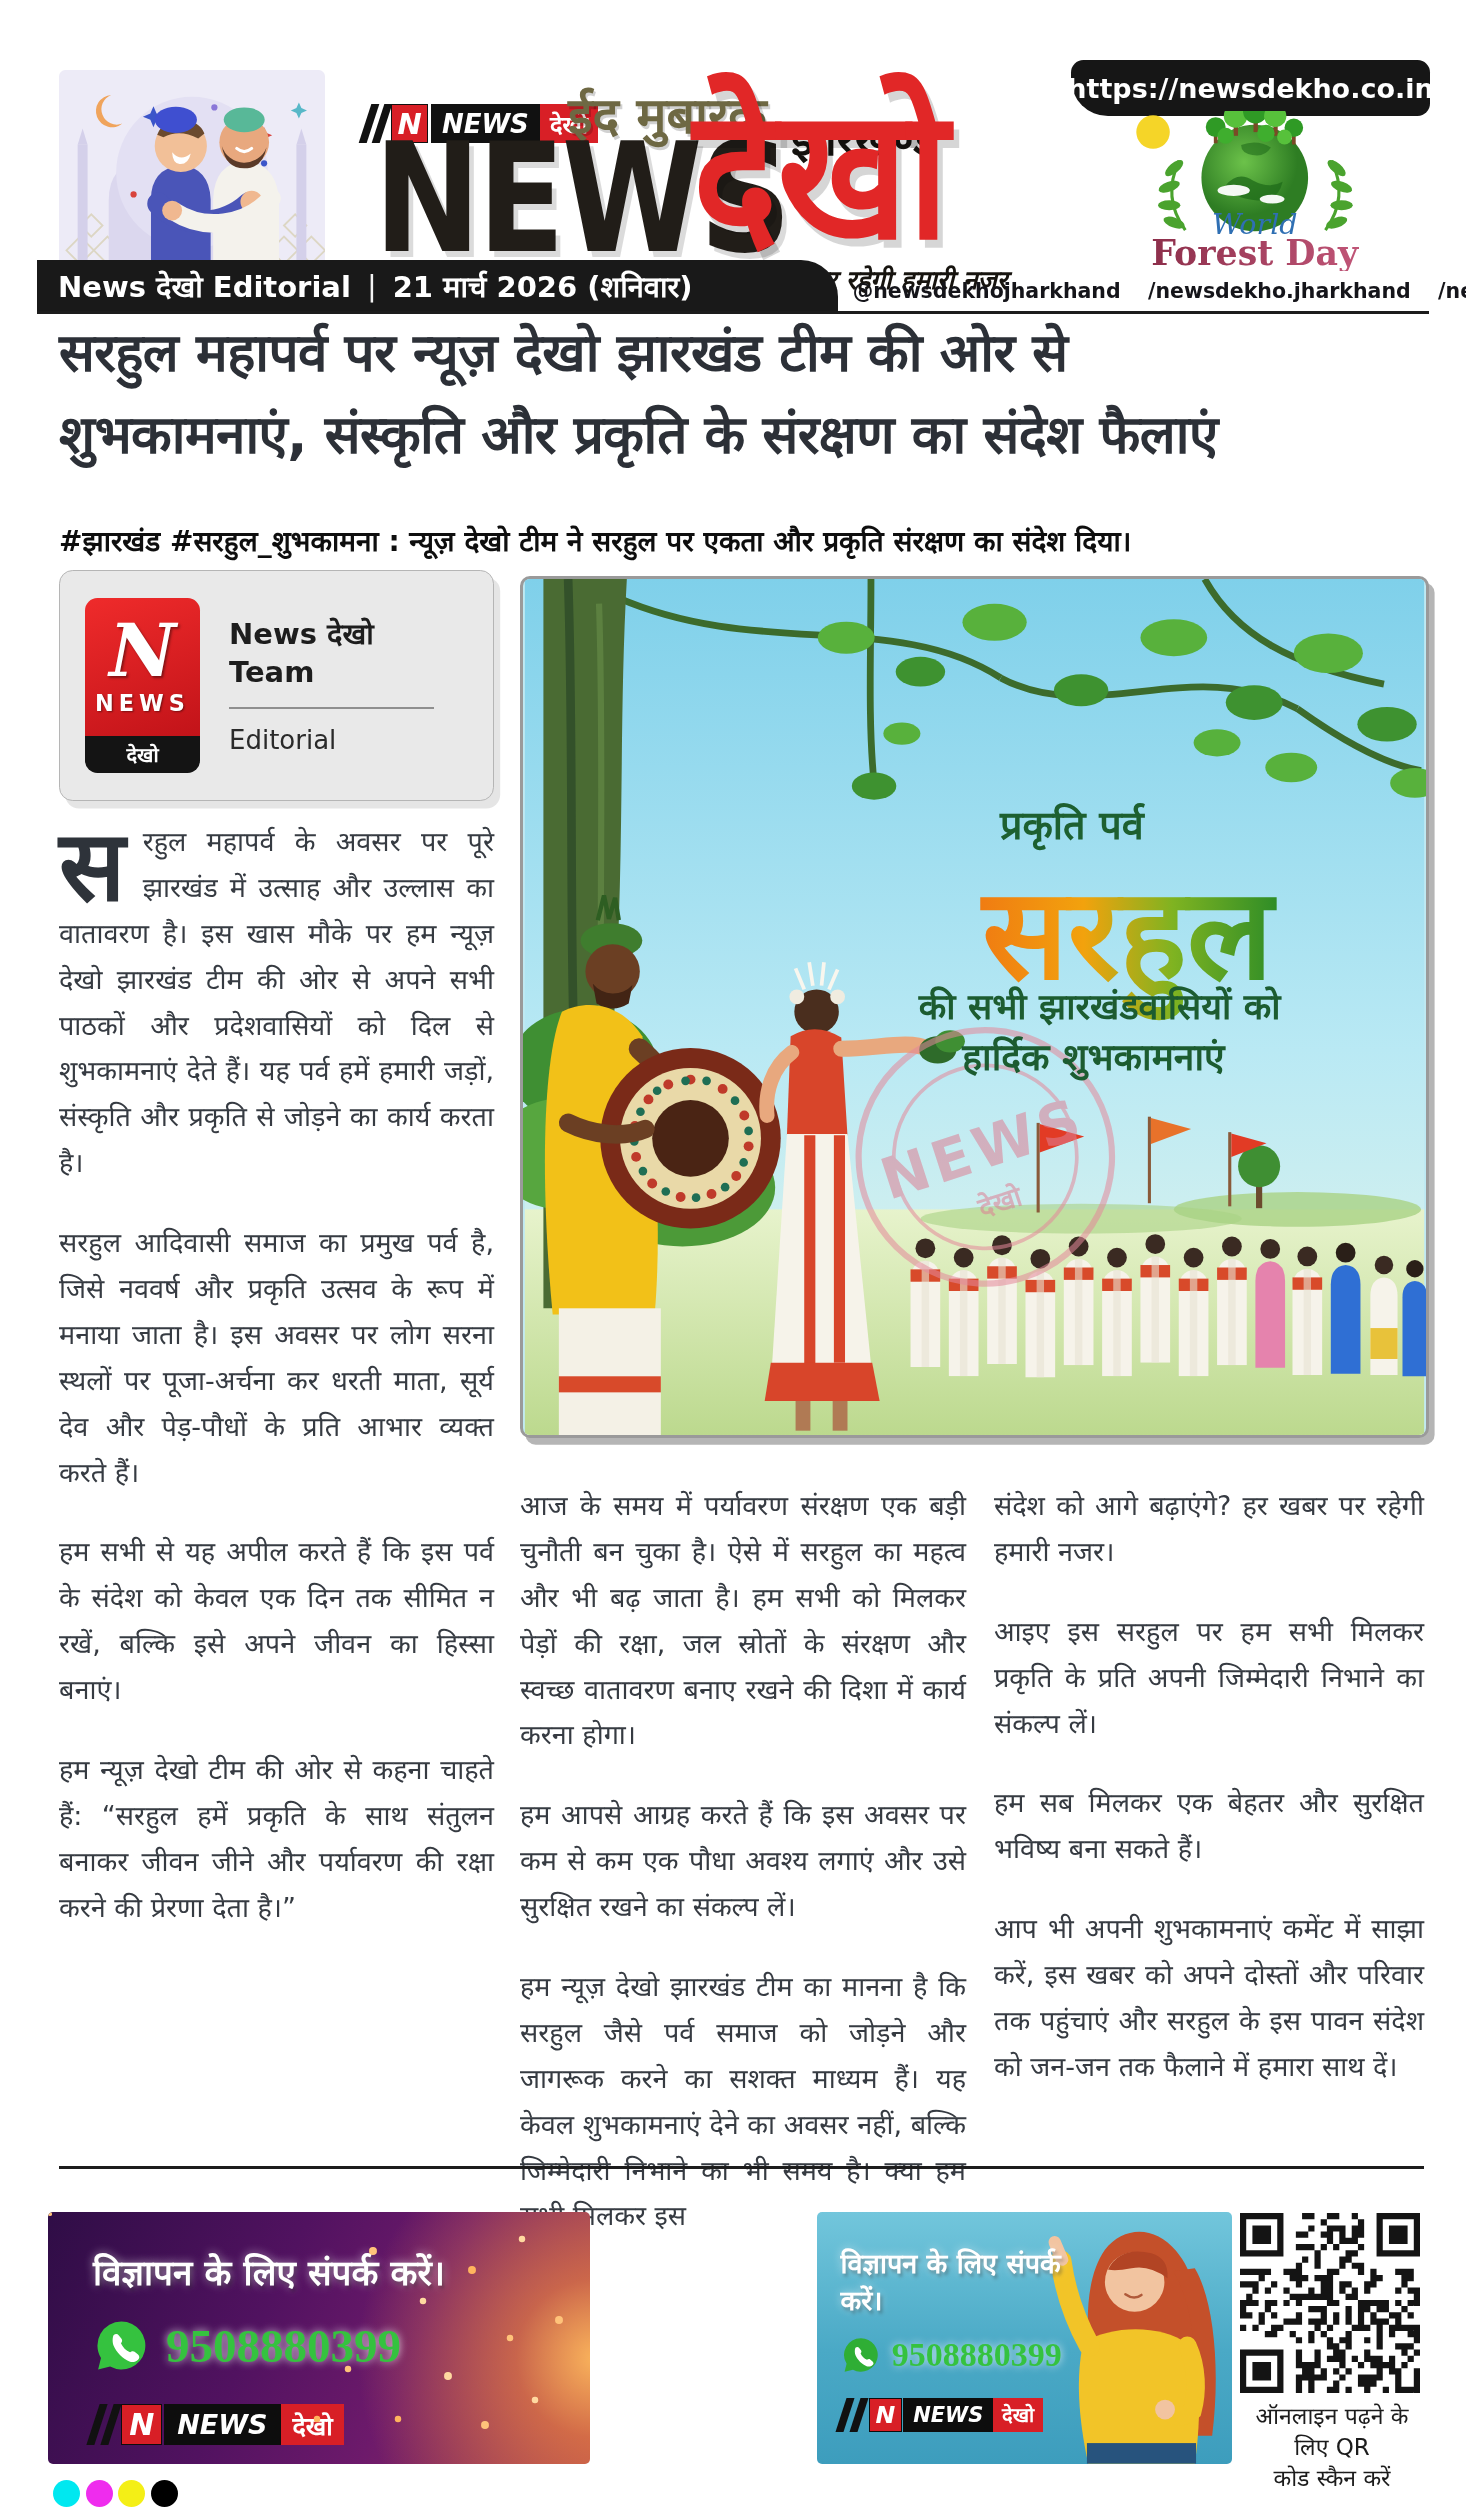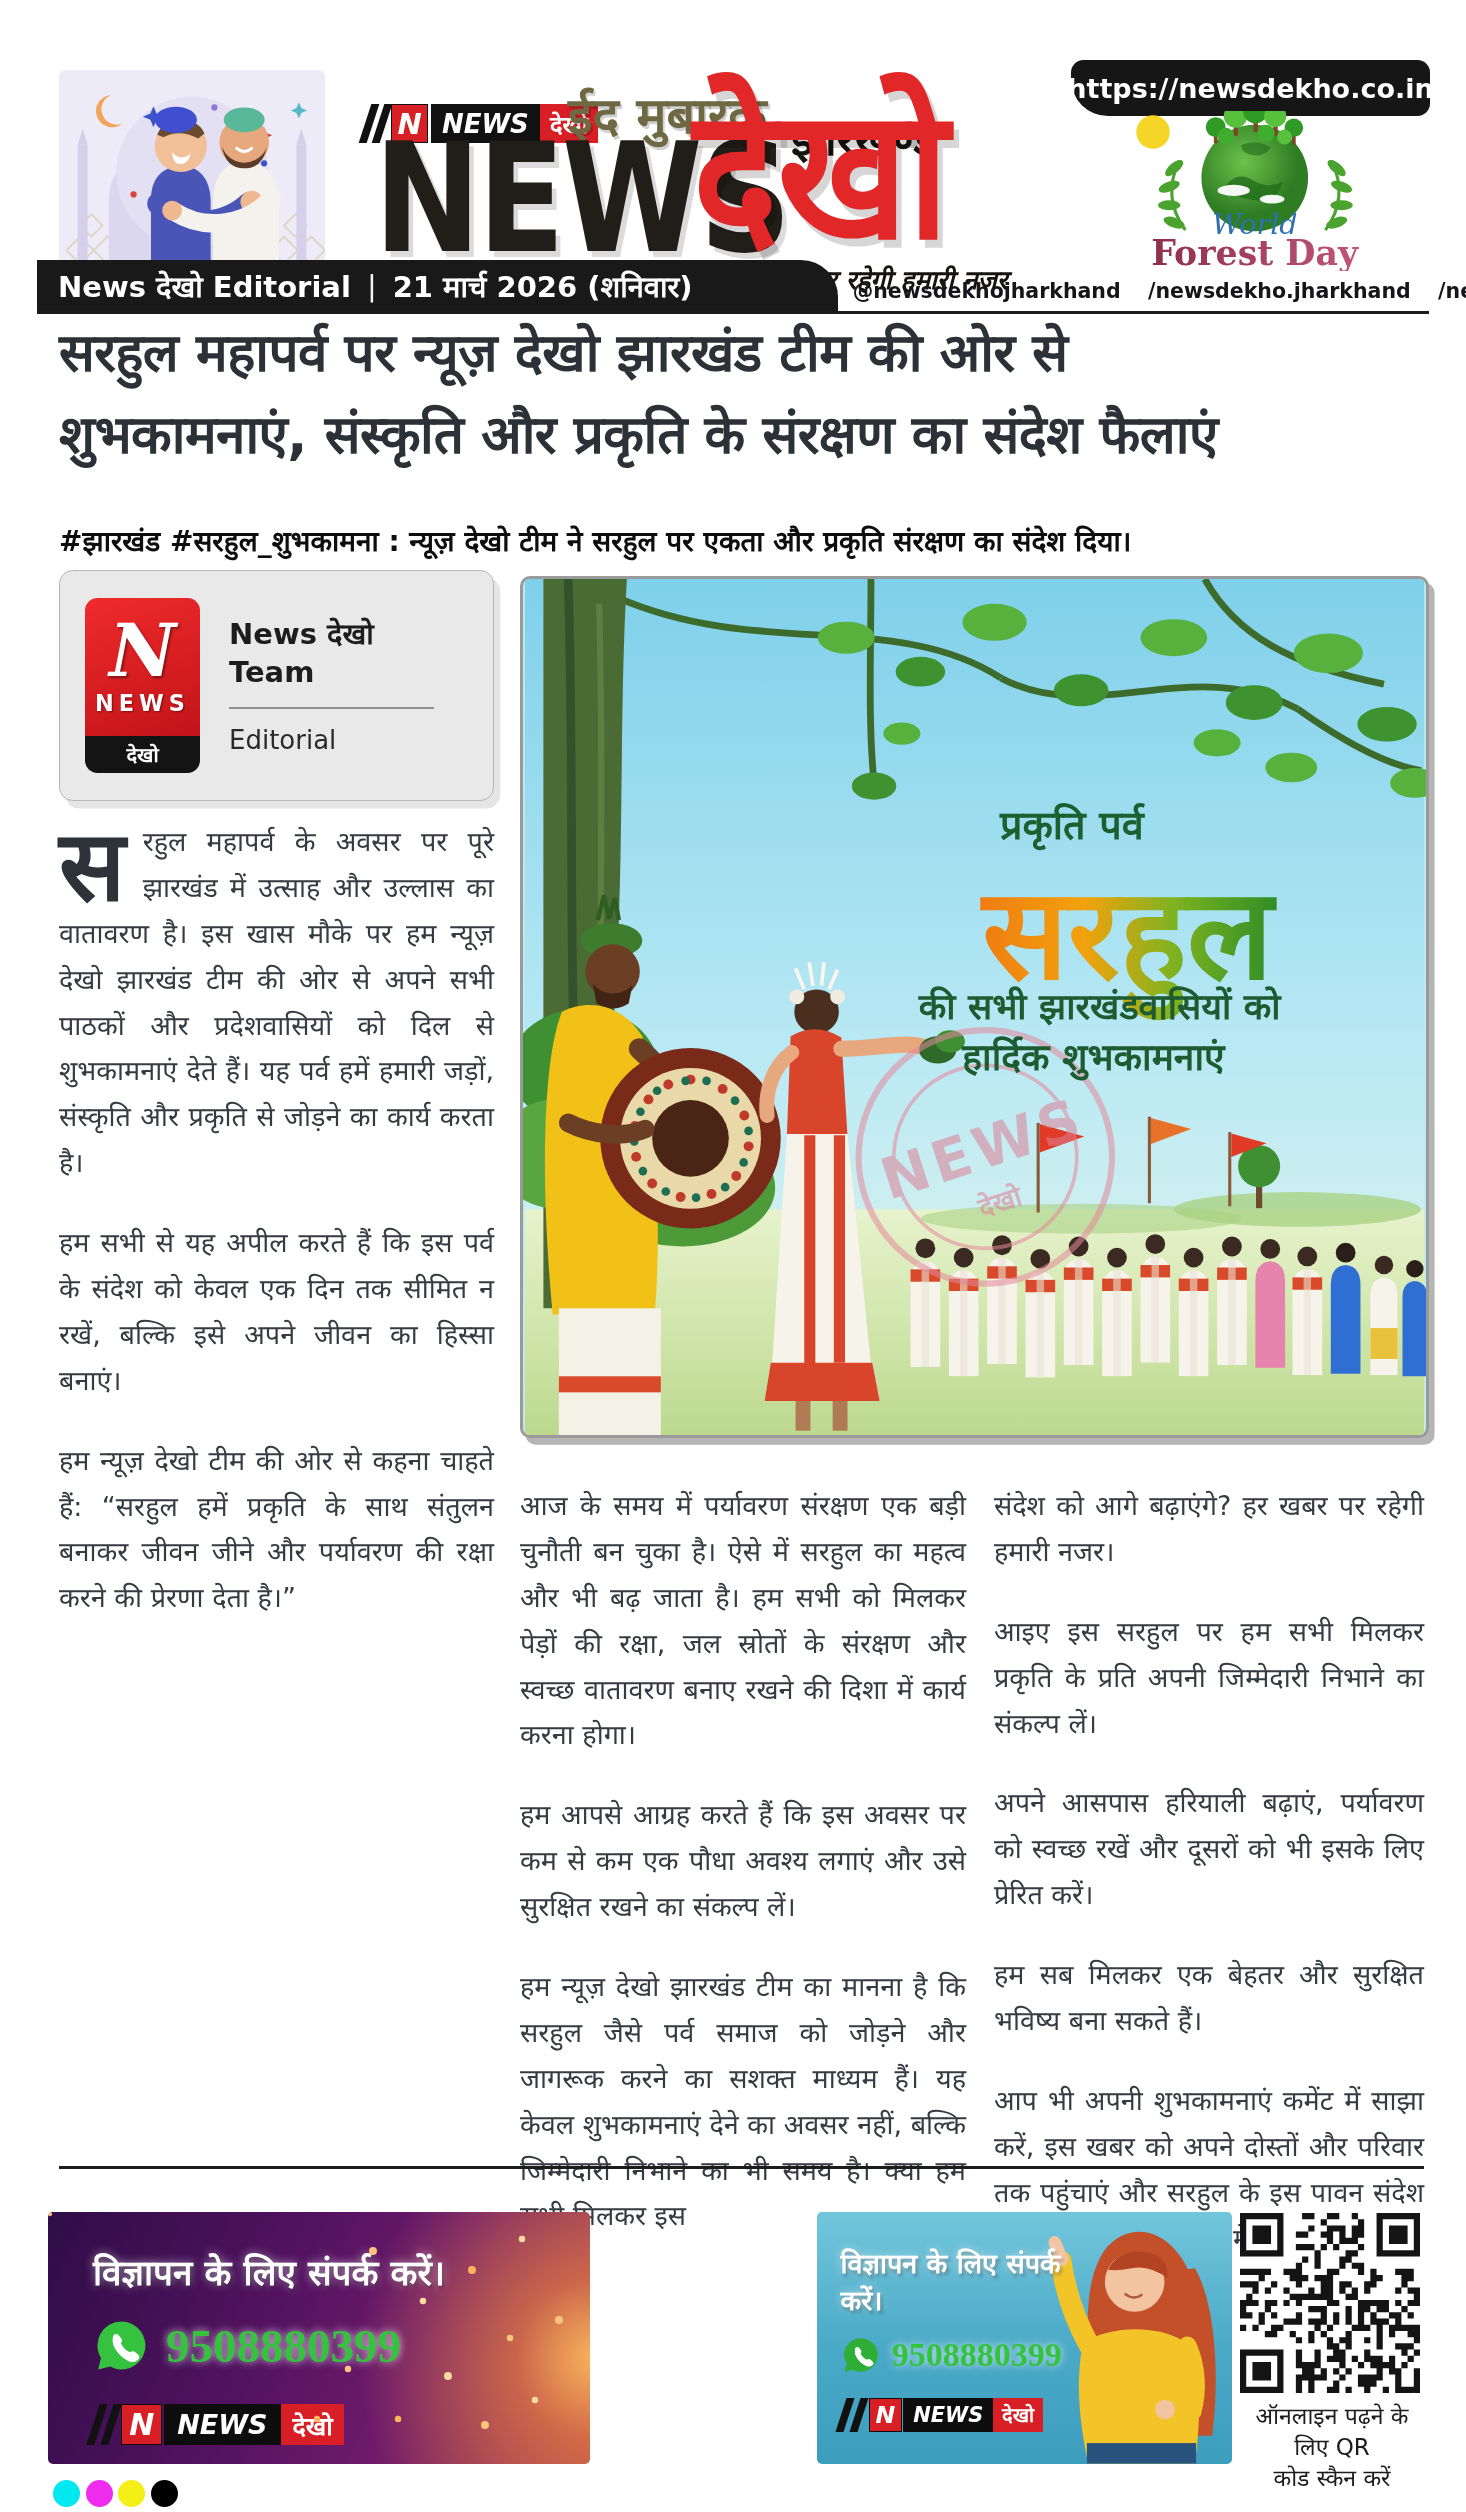--- a/index.html
+++ b/index.html
@@ -447,34 +447,34 @@
 
       <text x="885" y="420" text-anchor="middle" font-size="64" font-weight="bold" fill="#1d6030">प्रकृति पर्व</text>
       <text x="975" y="645" text-anchor="middle" font-size="205" font-weight="bold" fill="url(#sarhul)">सरहुल</text>
       <text x="930" y="712" text-anchor="middle" font-size="58" font-weight="bold" fill="#1c5c30">की सभी झारखंडवासियों को</text>
       <text x="920" y="795" text-anchor="middle" font-size="60" font-weight="bold" fill="#1c5c30">हार्दिक शुभकामनाएं</text>
     </svg>
   </div>
 
   <div class="abs col" style="left:59px;top:819px;width:435px;">
     <p><span class="dropcap">स</span><span>रहुल महापर्व के अवसर पर पूरे झारखंड में उत्साह और उल्लास का वातावरण है। इस खास मौके पर हम न्यूज़ देखो झारखंड टीम की ओर से अपने सभी पाठकों और प्रदेशवासियों को दिल से शुभकामनाएं देते हैं। यह पर्व हमें हमारी जड़ों, संस्कृति और प्रकृति से जोड़ने का कार्य करता है।</span></p>
+    <p>सरहुल आदिवासी समाज का प्रमुख पर्व है, जिसे नववर्ष और प्रकृति उत्सव के रूप में मनाया जाता है। इस अवसर पर लोग सरना स्थलों पर पूजा-अर्चना कर धरती माता, सूर्य देव और पेड़-पौधों के प्रति आभार व्यक्त करते हैं।</p>
     <p>हम सभी से यह अपील करते हैं कि इस पर्व के संदेश को केवल एक दिन तक सीमित न रखें, बल्कि इसे अपने जीवन का हिस्सा बनाएं।</p>
     <p class="quote">हम न्यूज़ देखो टीम की ओर से कहना चाहते हैं: “सरहुल हमें प्रकृति के साथ संतुलन बनाकर जीवन जीने और पर्यावरण की रक्षा करने की प्रेरणा देता है।”</p>
   </div>
 
   <div class="abs col" style="left:520px;top:1483px;width:446px;">
     <p>आज के समय में पर्यावरण संरक्षण एक बड़ी चुनौती बन चुका है। ऐसे में सरहुल का महत्व और भी बढ़ जाता है। हम सभी को मिलकर पेड़ों की रक्षा, जल स्रोतों के संरक्षण और स्वच्छ वातावरण बनाए रखने की दिशा में कार्य करना होगा।</p>
     <p>हम आपसे आग्रह करते हैं कि इस अवसर पर कम से कम एक पौधा अवश्य लगाएं और उसे सुरक्षित रखने का संकल्प लें।</p>
     <p>हम न्यूज़ देखो झारखंड टीम का मानना है कि सरहुल जैसे पर्व समाज को जोड़ने और जागरूक करने का सशक्त माध्यम हैं। यह केवल शुभकामनाएं देने का अवसर नहीं, बल्कि जिम्मेदारी निभाने का भी समय है। क्या हम सभी मिलकर इस</p>
   </div>
 
   <div class="abs col" style="left:994px;top:1483px;width:430px;">
     <p>संदेश को आगे बढ़ाएंगे? हर खबर पर रहेगी हमारी नजर।</p>
     <p>आइए इस सरहुल पर हम सभी मिलकर प्रकृति के प्रति अपनी जिम्मेदारी निभाने का संकल्प लें।</p>
-    <p>अपने आसपास हरियाली बढ़ाएं, पर्यावरण को स्वच्छ रखें और दूसरों को भी इसके लिए प्रेरित करें।</p>
     <p>हम सब मिलकर एक बेहतर और सुरक्षित भविष्य बना सकते हैं।</p>
     <p>आप भी अपनी शुभकामनाएं कमेंट में साझा करें, इस खबर को अपने दोस्तों और परिवार तक पहुंचाएं और सरहुल के इस पावन संदेश को जन-जन तक फैलाने में हमारा साथ दें।</p>
   </div>
 
   <div class="abs hrule" style="left:59px;top:2166px;width:1365px;height:3.1px;"></div>
 
   <div class="abs ad-purple" style="left:48px;top:2212px;width:542px;height:252px;">
     <i class="sparkles"></i>
     <div class="ad-h">विज्ञापन के लिए संपर्क करें।</div>
     <div class="ad-row">

